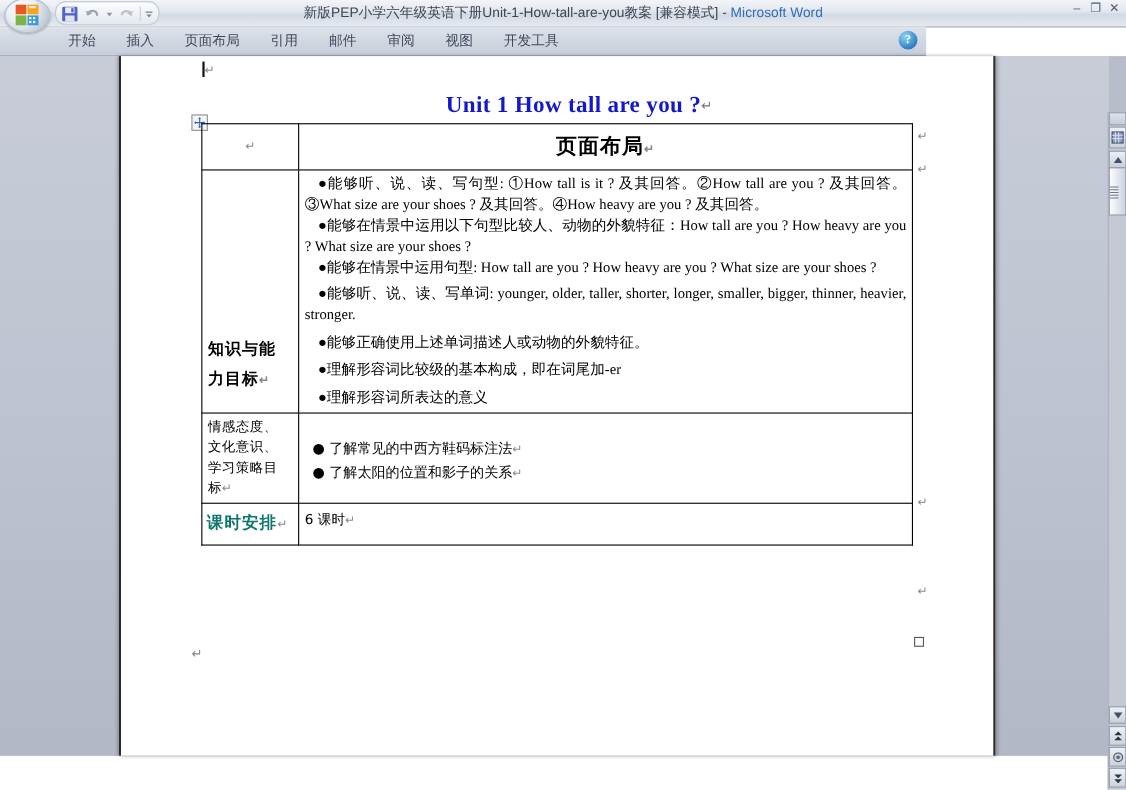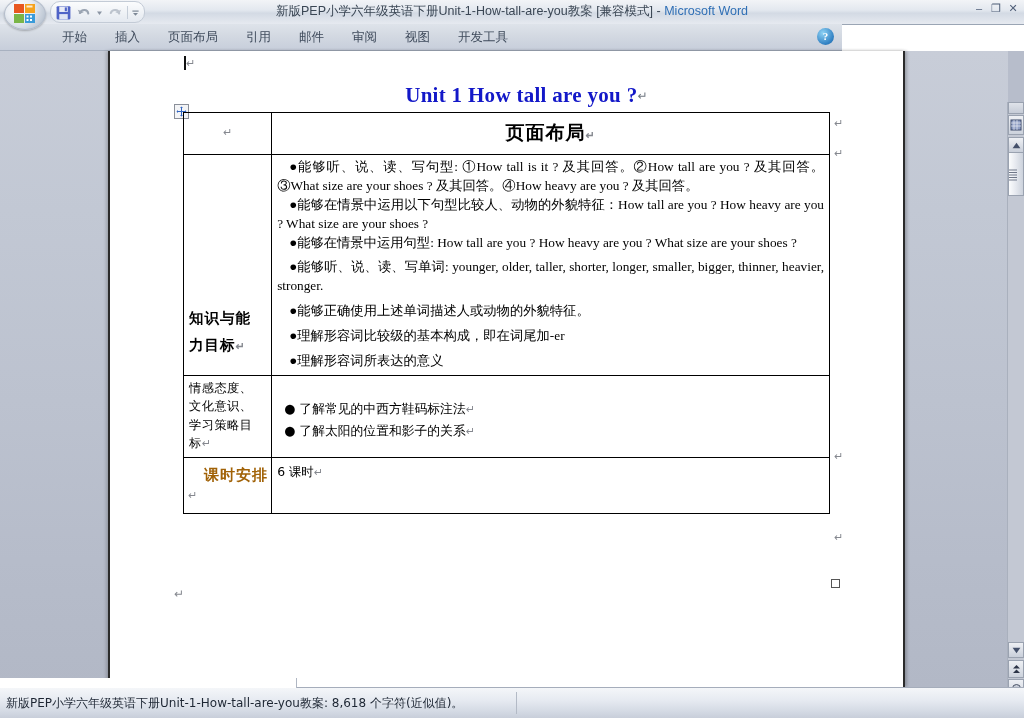--- a/index.html
+++ b/index.html
@@ -129,23 +129,22 @@
 
   .lbl-big{
     font-family:"DejaVu Sans",sans-serif;font-weight:bold;font-size:14.5px;
     color:#000;line-height:1.85;letter-spacing:1px;
   }
   .lbl-small{
     font-family:"DejaVu Sans",sans-serif;font-size:12.2px;color:#000;line-height:1.52;
     letter-spacing:.5px;
   }
   .lbl-kc{
-    font-family:"DejaVu Sans",sans-serif;font-weight:bold;font-size:15px;color:#a16207;
+    font-family:"DejaVu Sans",sans-serif;font-weight:bold;font-size:15px;color:#0f766e;
     letter-spacing:1px;
-    margin-left:16px;
   }
   .bullet-line{
     font-family:"DejaVu Sans",sans-serif;font-size:12.8px;color:#000;line-height:1.7;
     white-space:nowrap;
   }
   .kc-body{font-family:"DejaVu Sans",sans-serif;font-size:12.4px;color:#000;padding-top:6px;}
 
   
   .rowmark{position:absolute;color:#85888f;font-size:11px;font-family:"Liberation Serif",serif;}
   .endbox{position:absolute;left:723px;top:528px;width:7px;height:7px;border:1px solid #555;background:#fff;}
@@ -421,19 +420,14 @@
 
       <div class="vsb-objbtn" style="top:596px;">
         <svg width="11" height="11" viewBox="0 0 11 11">
           <path d="M2 2 L9 2 L5.5 5.5 Z" fill="#2c3447"></path>
           <path d="M2 6.5 L9 6.5 L5.5 10 Z" fill="#2c3447"></path>
         </svg>
       </div>
     </div>
   </div>
 
-  <div class="statusbar">
-    <div class="sb-tip"></div>
-    <div class="sb-text">新版PEP小学六年级英语下册Unit-1-How-tall-are-you教案: 8,618 个字符(近似值)。</div>
-    <div class="sb-div"></div>
-  </div>
 
 </div>
 
 </body></html>

